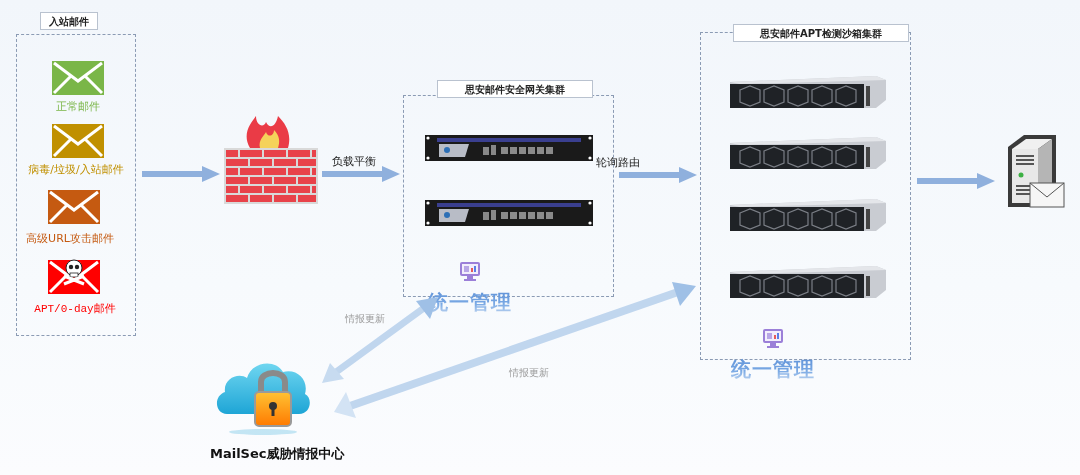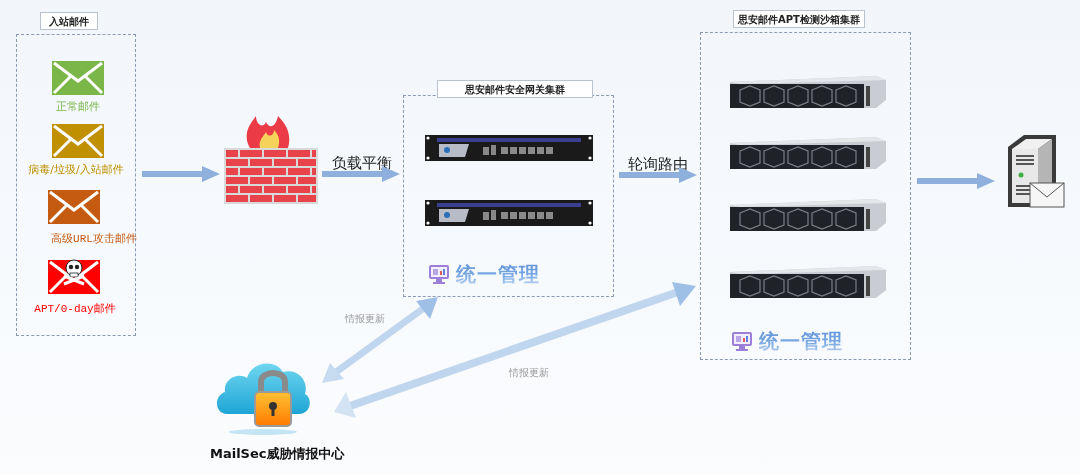--- a/index.html
+++ b/index.html
@@ -11,23 +11,23 @@
   .abs { position:absolute; }
   .group-box {
     position:absolute; border:1px dashed #8b9bb4; box-sizing:border-box;
   }
   .group-title {
     position:absolute; background:#fff; border:1px solid #b9c2cf;
     font-size:10px; font-weight:bold; color:#222; text-align:center;
     line-height:18px; height:18px; box-sizing:border-box; white-space:nowrap;
   }
   .mail-label { position:absolute; font-size:11px; text-align:center; width:140px; }
-  .flow-label { position:absolute; font-size:15px; color:#222; white-space:nowrap; }
+  .flow-label { position:absolute; font-size:11px; color:#222; white-space:nowrap; }
   .intel-label { position:absolute; font-size:10px; color:#999; white-space:nowrap; }
-  .mgmt { position:absolute; display:flex; align-items:center; gap:6px; }
+  .mgmt { position:absolute; display:flex; align-items:center; gap:6px;flex-direction:column; }
   .mgmt-text {
     font-size:20px; font-weight:bold; letter-spacing:1px;
     background: linear-gradient(180deg, #5b8fd6 0%, #7aa9e4 55%, #c9dbf2 100%);
     -webkit-background-clip:text; background-clip:text; color:transparent;
   }
   .cloud-label { position:absolute; font-size:13px; font-weight:bold; color:#111; white-space:nowrap; }
   svg { overflow:visible; }
 </style>
 </head>
 <body>
@@ -55,21 +55,21 @@
   <div class="mail-label" style="left:6px;top:162px;color:#c09000;">病毒/垃圾/入站邮件</div>
 </div>
 
 <div>
   <svg class="abs" style="left:48px;top:190px;" width="52" height="34" viewBox="0 0 52 34">
     <rect width="52" height="34" fill="#c55a11"></rect>
     <polyline points="2,2 26,20 50,2" fill="none" stroke="#fff" stroke-width="3"></polyline>
     <line x1="2" y1="32" x2="19" y2="15" stroke="#fff" stroke-width="3"></line>
     <line x1="50" y1="32" x2="33" y2="15" stroke="#fff" stroke-width="3"></line>
   </svg>
-  <div class="mail-label" style="left:24px;top:231px;color:#c55a11;font-family:Liberation Mono, monospace;">高级URL攻击邮件</div>
+  <div class="mail-label" style="left:0;top:231px;color:#c55a11;">高级URL攻击邮件</div>
 </div>
 
 <div>
   <svg class="abs" style="left:48px;top:258px;" width="52" height="36" viewBox="0 0 52 36">
     <rect y="2" width="52" height="34" fill="#ff0000"></rect>
     <polyline points="2,4 26,22 50,4" fill="none" stroke="#fff" stroke-width="3"></polyline>
     <line x1="2" y1="34" x2="19" y2="17" stroke="#fff" stroke-width="3"></line>
     <line x1="50" y1="34" x2="33" y2="17" stroke="#fff" stroke-width="3"></line>
     <ellipse cx="26" cy="10" rx="8" ry="8" fill="#fff" stroke="#222" stroke-width="1"></ellipse>
     <circle cx="23" cy="9" r="2.2" fill="#222"></circle>
@@ -177,28 +177,28 @@
     <rect x="3" y="3" width="16" height="10" fill="#f2eefc"></rect>
     <rect x="5" y="5" width="5" height="6" fill="#b8a6e6"></rect>
     <rect x="12" y="7" width="2" height="4" fill="#e65a5a"></rect>
       <rect x="15" y="5" width="2" height="6" fill="#5a7fe6"></rect>
     <rect x="8" y="15" width="6" height="3" fill="#9b7fd8"></rect>
       <rect x="5" y="18" width="12" height="2" fill="#9b7fd8"></rect>
   </svg>
   <span class="mgmt-text">统一管理</span>
 </div>
 
-<div class="flow-label" style="left:628px;top:155px;">轮询路由</div>
+<div class="flow-label" style="left:596px;top:155px;">轮询路由</div>
 <svg class="abs" style="left:619px;top:167px;" width="78" height="16" viewBox="0 0 78 16">
   <rect x="0" y="5" width="60" height="6" fill="#8fb0dd"></rect>
   <polygon points="60,0 78,8 60,16" fill="#8fb0dd"></polygon>
 </svg>
 
 <div class="group-box" style="left:700px;top:32px;width:211px;height:328px;"></div>
-<div class="group-title" style="left:733px;top:10px;width:132px;">思安邮件APT检测沙箱集群</div>
+<div class="group-title" style="left:733px;top:24px;width:176px;">思安邮件APT检测沙箱集群</div>
 
 <div>
   <svg class="abs" style="left:726px;top:72px;" width="162" height="40" viewBox="0 0 162 40">
     <polygon points="4,10 150,4 160,8 160,28 150,36 4,36" fill="#c9ccd2"></polygon>
     <polygon points="4,10 150,4 160,8 14,12" fill="#e4e6ea"></polygon>
     <rect x="4" y="12" width="134" height="24" fill="#1f2226"></rect>
     <g fill="none" stroke="#7b7f86" stroke-width="1.2">
       <polygon points="14,18 24,14 34,18 34,30 24,34 14,30"></polygon>
         <polygon points="38,18 48,14 58,18 58,30 48,34 38,30"></polygon>
         <polygon points="62,18 72,14 82,18 82,30 72,34 62,30"></polygon>

